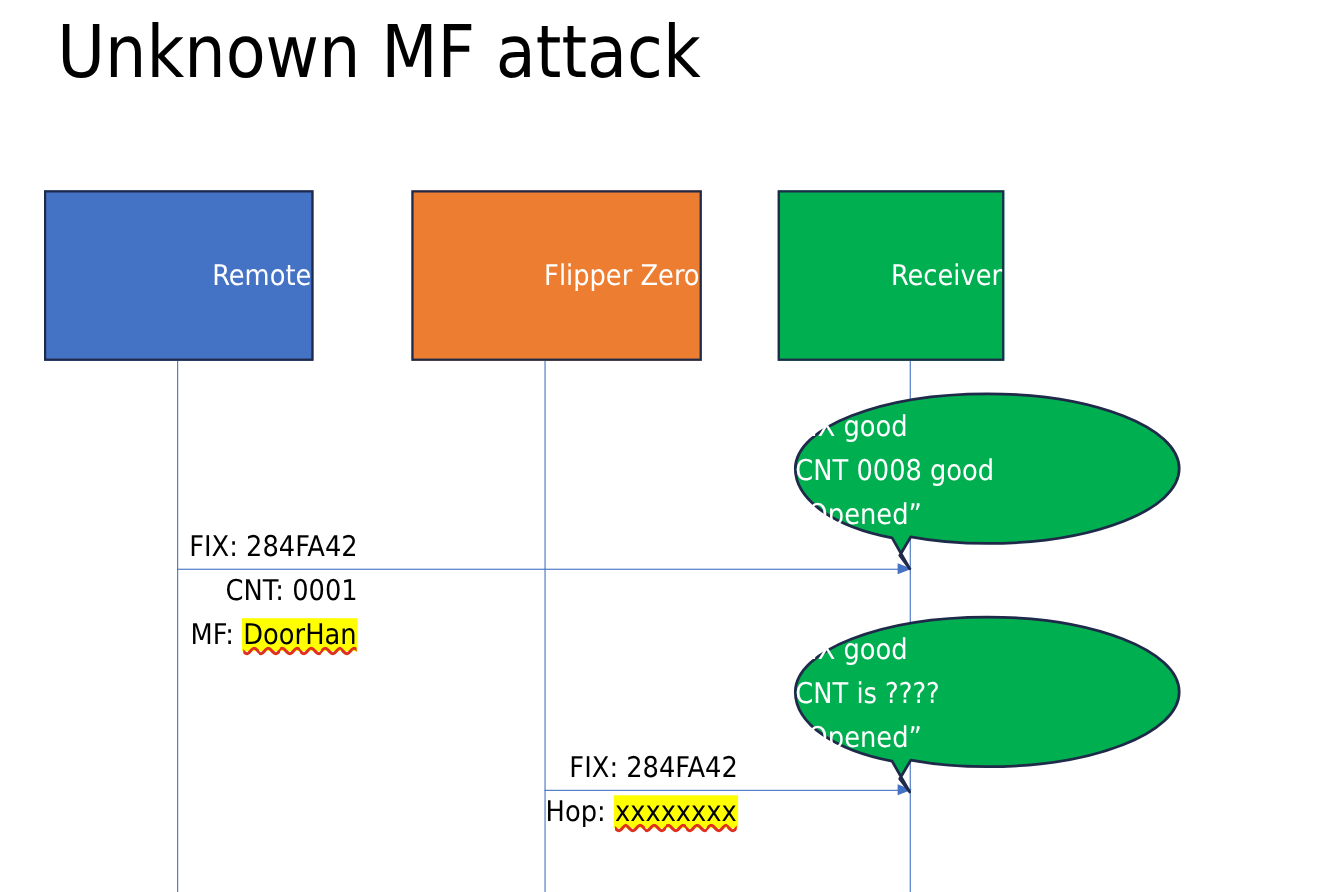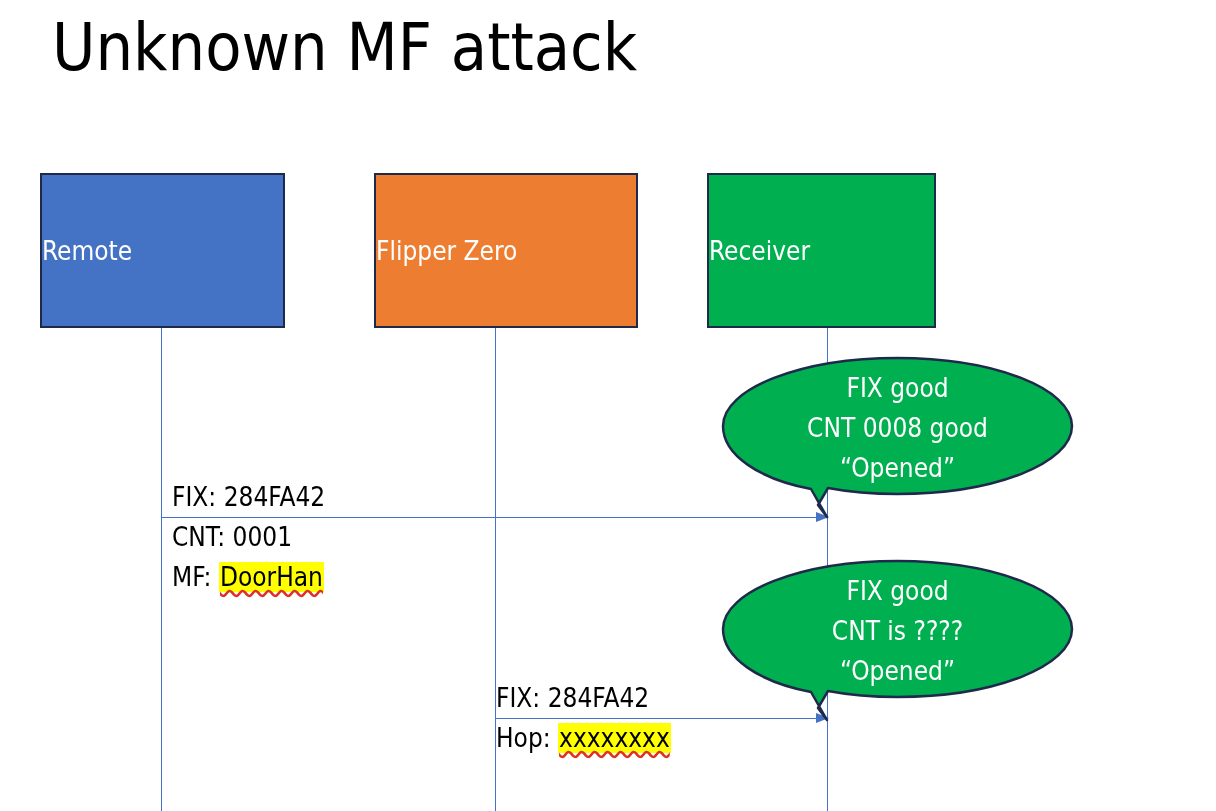--- a/index.html
+++ b/index.html
@@ -35,32 +35,32 @@
     font-stretch: condensed;
   }
 
   
   .actor-box {
     position: absolute;
     box-sizing: border-box;
     border: 2px solid #1F2A4A;
     display: flex;
     align-items: center;
-    justify-content: flex-start;
+    justify-content: flex-end;
   }
   .actor-label {
     color: #ffffff;
     font-size: 26px;
     line-height: 30px;
     font-weight: 400;
     white-space: nowrap;
   }
   #actor-remote   { left: 40px;  top: 173px; width: 245px; height: 155px; background: #4472C4; }
   #actor-flipper  { left: 374px; top: 173px; width: 264px; height: 155px; background: #ED7D31; }
-  #actor-receiver { left: 707px; top: 173px; width: 229px; height: 155px; background: #00B050; }
+  #actor-receiver { left: 707px; top: 173px; width: 206px; height: 155px; background: #00B050; }
 
   
   .lifeline {
     position: absolute;
     width: 1px;
     background: #4472C4;
   }
   #lifeline-remote   { left: 161px; top: 328px; height: 483px; }
   #lifeline-flipper  { left: 495px; top: 328px; height: 483px; }
   #lifeline-receiver { left: 827px; top: 328px; height: 483px; }
@@ -85,20 +85,21 @@
   #arrow-1 { left: 161px; top: 517px; width: 667px; }
   #arrow-2 { left: 495px; top: 718px; width: 333px; }
 
   
   .msg-text {
     position: absolute;
     font-size: 26px;
     line-height: 40px;
     color: #000000;
     white-space: nowrap;
+    text-align: right;
   }
   #msg-1-text { left: 172px; top: 477px; }
   #msg-2-text { left: 496px; top: 678px; }
   .msg-line { display: block; }
 
   .hl {
     background: #FFFF00;
     padding: 0 1px;
   }
   .spell {
@@ -113,21 +114,20 @@
   }
   .bubble svg {
     display: block;
     overflow: visible;
   }
   .bubble-text {
     position: absolute;
     left: 0;
     top: 0;
     width: 100%;
-    text-align: center;
     color: #ffffff;
     font-size: 26px;
     line-height: 40px;
     pointer-events: none;
   }
   .bubble-line { display: block; white-space: nowrap; }
 
   #bubble-1 { left: 723px; top: 358px; width: 349px; height: 160px; }
   #bubble-2 { left: 723px; top: 561px; width: 349px; height: 160px; }
   #bubble-1 .bubble-text { top: 10px; }

